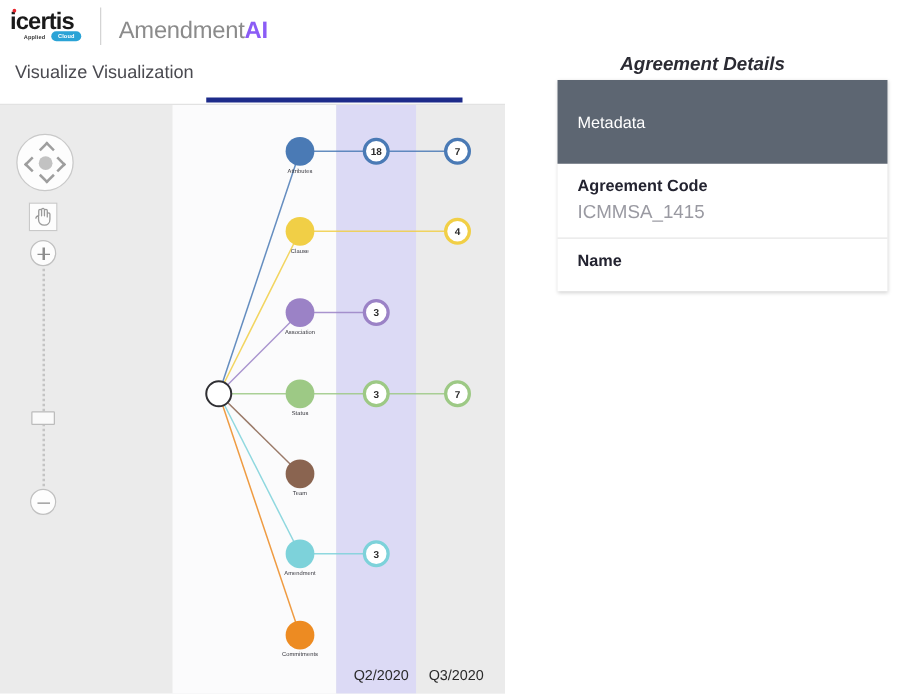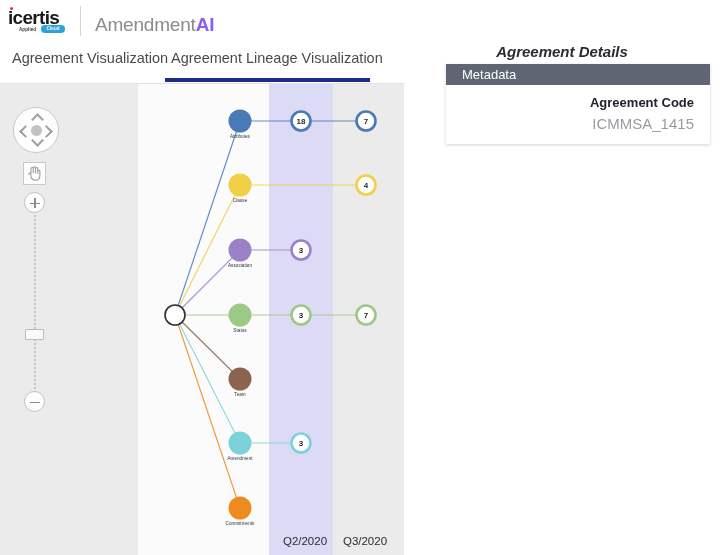--- a/index.html
+++ b/index.html
@@ -266,26 +266,25 @@
     position: absolute;
     left: 42px; top: 28px;
     width: 264px;
     background: #ffffff;
     box-shadow: 0 1px 3px rgba(0,0,0,0.18);
   }
   .card-header {
     background: #5d6672;
     color: #ffffff;
     font-size: 13px;
-    padding: 3px 16px;
+    padding: 26px 16px;
   }
   .card-row {
     padding: 10px 16px 12px 16px;
     border-bottom: 1px solid #e6e6e6;
-    text-align: right;
   }
   .card-row:last-child { border-bottom: none; }
   .row-label {
     font-size: 13px;
     font-weight: bold;
     color: #232330;
     margin-bottom: 5px;
   }
   .row-value {
     font-size: 15px;
@@ -302,22 +301,21 @@
       <div class="logo-word">icertis</div>
       <div class="logo-dot"></div>
       <div class="logo-tag">Applied</div>
       <div class="logo-pill">Cloud</div>
     </div>
     <div class="logo-divider"></div>
     <div class="product-name"><span>Amendment</span><b>AI</b></div>
   </div>
 
   <div class="tabbar">
-    <div class="tab tab-0">Agreement Visualization</div>
-    <div class="tab tab-1">Agreement Lineage Visualization</div>
+    <div class="tab tab-0">Visualize Visualization</div>
     <div class="tab-underline"></div>
   </div>
 
   <div class="graph-panel">
     <div class="band band-white"></div>
     <div class="band band-lilac"></div>
     <div class="band band-gray"></div>
 
     <svg class="lineage" width="404" height="471">
       <g id="edges">
@@ -416,17 +414,20 @@
 
   <div class="details">
     <div class="details-title">Agreement Details</div>
     <div class="card">
       <div class="card-header">Metadata</div>
       <div id="card-rows">
           <div class="card-row">
             <div class="row-label">Agreement Code</div>
             <div class="row-value">ICMMSA_1415</div>
           </div>
+          <div class="card-row">
+            <div class="row-label">Name</div>
+          </div>
         </div>
     </div>
   </div>
 
 </div>
 
 </body></html>

